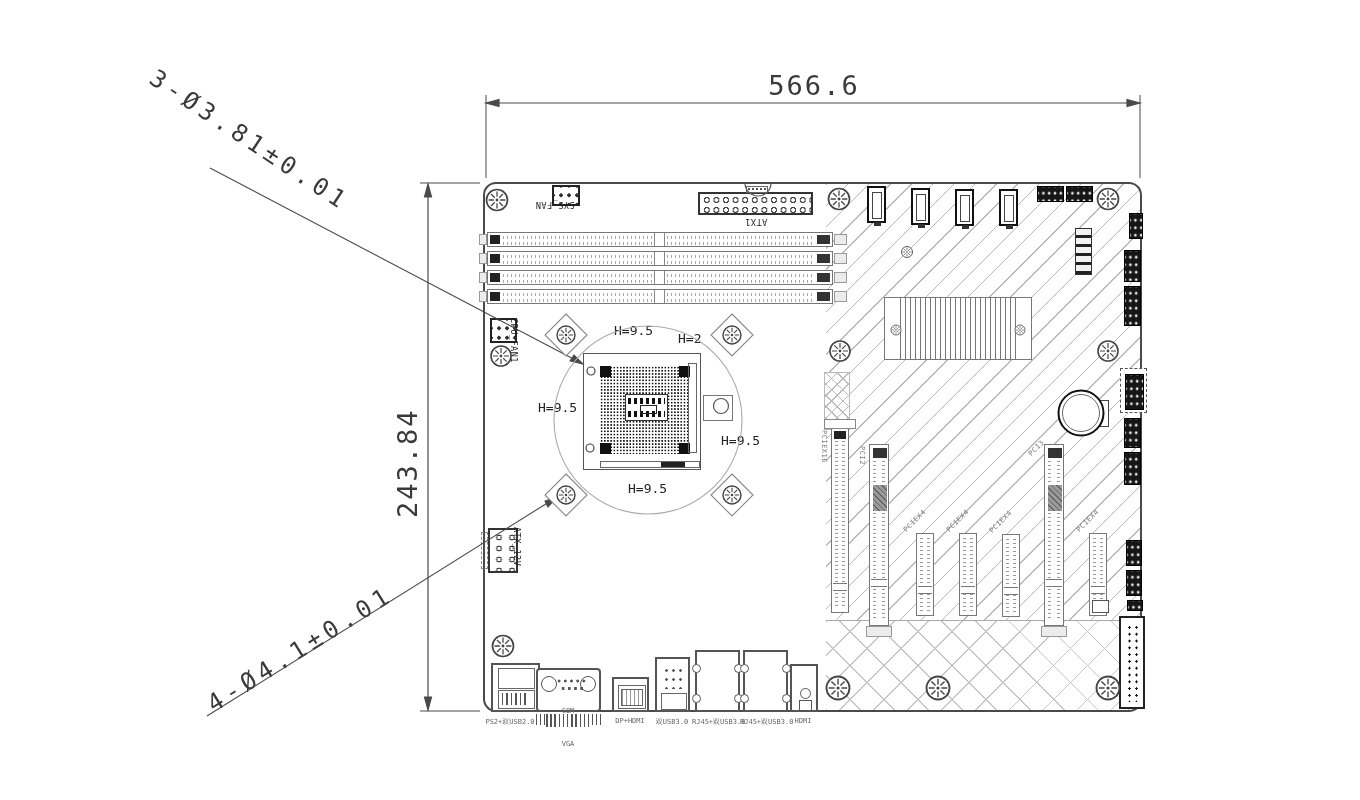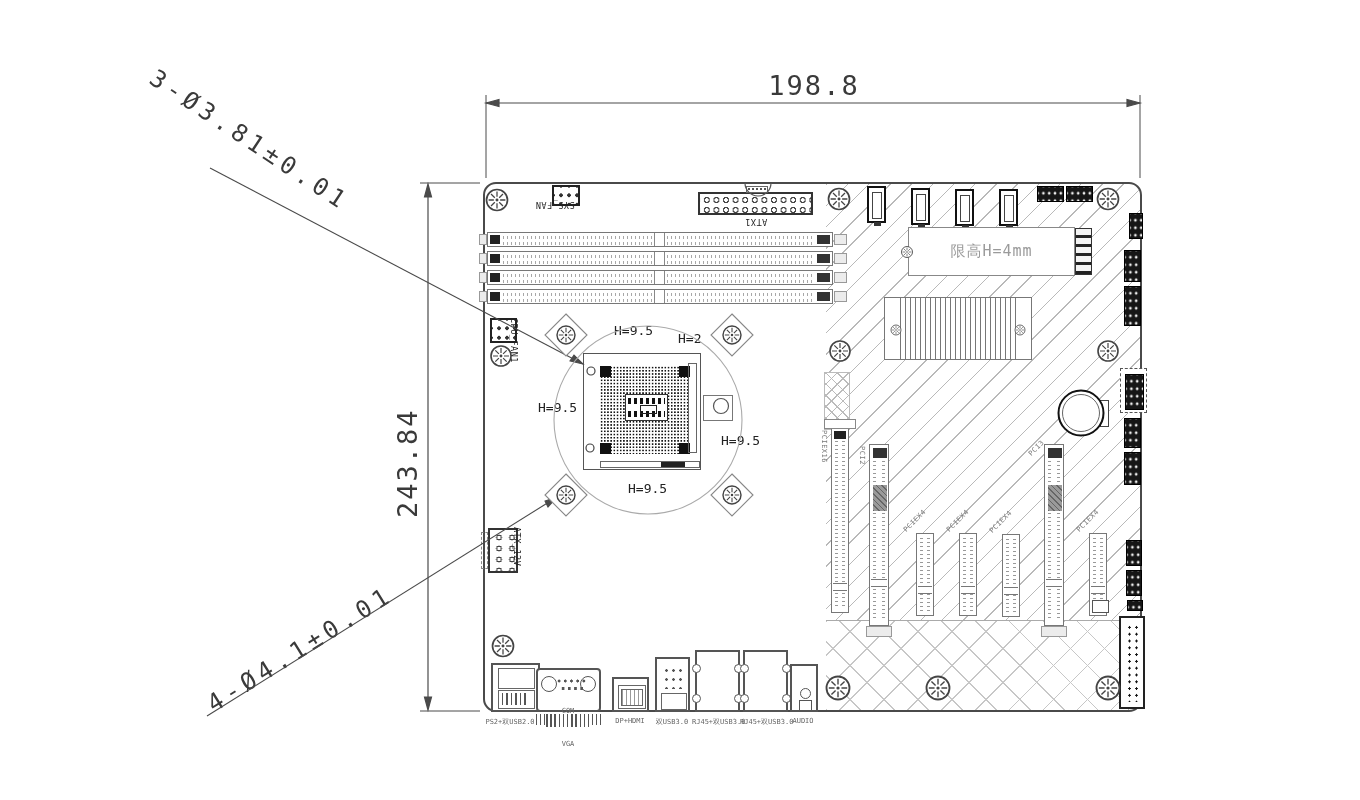--- a/index.html
+++ b/index.html
@@ -141,21 +141,20 @@
       <i class="st"></i>
     </div>
   <div class="abs z3 sata" style="left:999px;top:189px;">
       <i class="si"></i>
       <i class="st"></i>
     </div>
 
   <div class="abs z3 hdrb" style="left:1037px;top:186px;width:27px;height:16px;"></div>
   <div class="abs z3 hdrb" style="left:1066px;top:186px;width:27px;height:16px;"></div>
 
-  <div class="abs z3 m2txt" style="left:908px;top:227px;width:167px;height:49px;border:1px solid #888;background:#fff;"><span>限高H=4mm</span></div>
   <div class="abs z3" style="left:1075px;top:228px;width:17px;height:47px;border:1px solid #333;background:repeating-linear-gradient(0deg,#222 0 3px,#f2f2f2 3px 9px);"></div>
 
   <div class="abs z3" style="left:884px;top:297px;width:148px;height:63px;border:1px solid #777;background:#fff;">
     <i style="position:absolute;left:15px;right:15px;top:0;bottom:0;background-image:repeating-linear-gradient(90deg,#777 0 1px,transparent 1px 5px);"></i>
   </div>
 
   <div class="abs z3" style="left:1100px;top:400px;width:9px;height:27px;border:1px solid #444;background:#fff;"></div>
 
   <div class="abs z3 vslot" style="left:831px;top:428px;width:18px;height:185px;">
       <i class="vp"></i>
@@ -257,23 +256,23 @@
     <i style="position:absolute;left:7px;top:34px;width:11px;height:10px;border:1px solid #555;"></i>
   </div>
 
   <div class="abs rlbl" style="left:481px;top:717px;width:58px;">PS2+双USB2.0</div>
   <div class="abs rlbl" style="left:552px;top:707px;width:32px;">COM</div>
   <div class="abs rlbl" style="left:552px;top:740px;width:32px;">VGA</div>
   <div class="abs rlbl" style="left:606px;top:717px;width:48px;">DP+HDMI</div>
   <div class="abs rlbl" style="left:648px;top:717px;width:48px;">双USB3.0</div>
   <div class="abs rlbl" style="left:692px;top:717px;width:50px;">RJ45+双USB3.0</div>
   <div class="abs rlbl" style="left:740px;top:717px;width:50px;">RJ45+双USB3.0</div>
-  <div class="abs rlbl" style="left:786px;top:717px;width:34px;">AUDIO</div>
-
-  <div class="abs dimtxt" style="left:768px;top:70px;width:92px;text-align:center;">198.8</div>
+  <div class="abs rlbl" style="left:786px;top:717px;width:34px;">HDMI</div>
+
+  <div class="abs dimtxt" style="left:768px;top:70px;width:92px;text-align:center;">566.6</div>
   <div class="abs dimtxt" style="left:392px;top:518px;transform:rotate(-90deg);transform-origin:left top;">243.84</div>
   <div class="abs diag" style="left:160px;top:64px;transform:rotate(33.5deg);transform-origin:left top;">3-Ø3.81±0.01</div>
   <div class="abs diag" style="left:202px;top:694px;transform:rotate(-32deg);transform-origin:left top;">4-Ø4.1±0.01</div>
 
   <svg class="overlay" width="1360" height="800" viewBox="0 0 1360 800">
     <defs>
       <g id="screw">
         <circle r="10" fill="#fff" stroke="#444" stroke-width="1.6"></circle>
         <path d="M0,-8 L0,-3 M0,3 L0,8 M-8,0 L-3,0 M3,0 L8,0 M-5.7,-5.7 L-2.1,-2.1 M2.1,2.1 L5.7,5.7 M-5.7,5.7 L-2.1,2.1 M2.1,-2.1 L5.7,-5.7" stroke="#444" stroke-width="1.2" fill="none"></path>
         <circle r="1.4" fill="#444"></circle>

